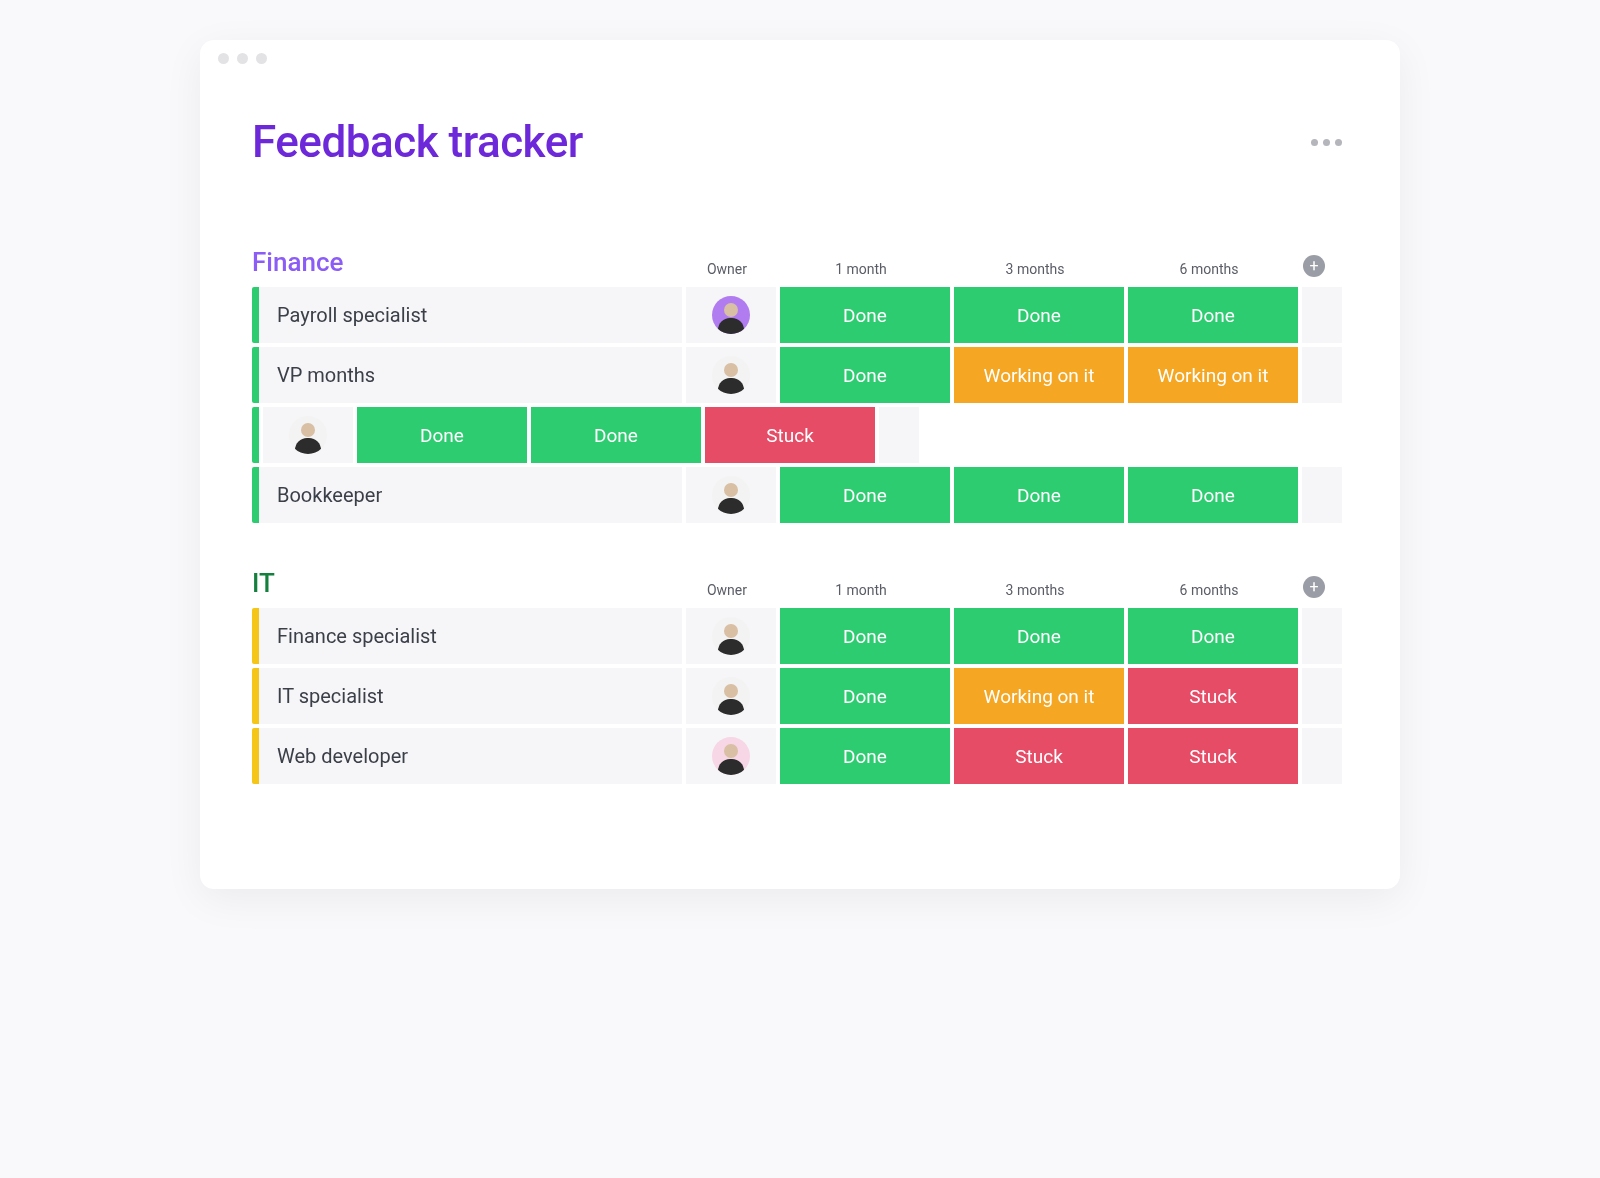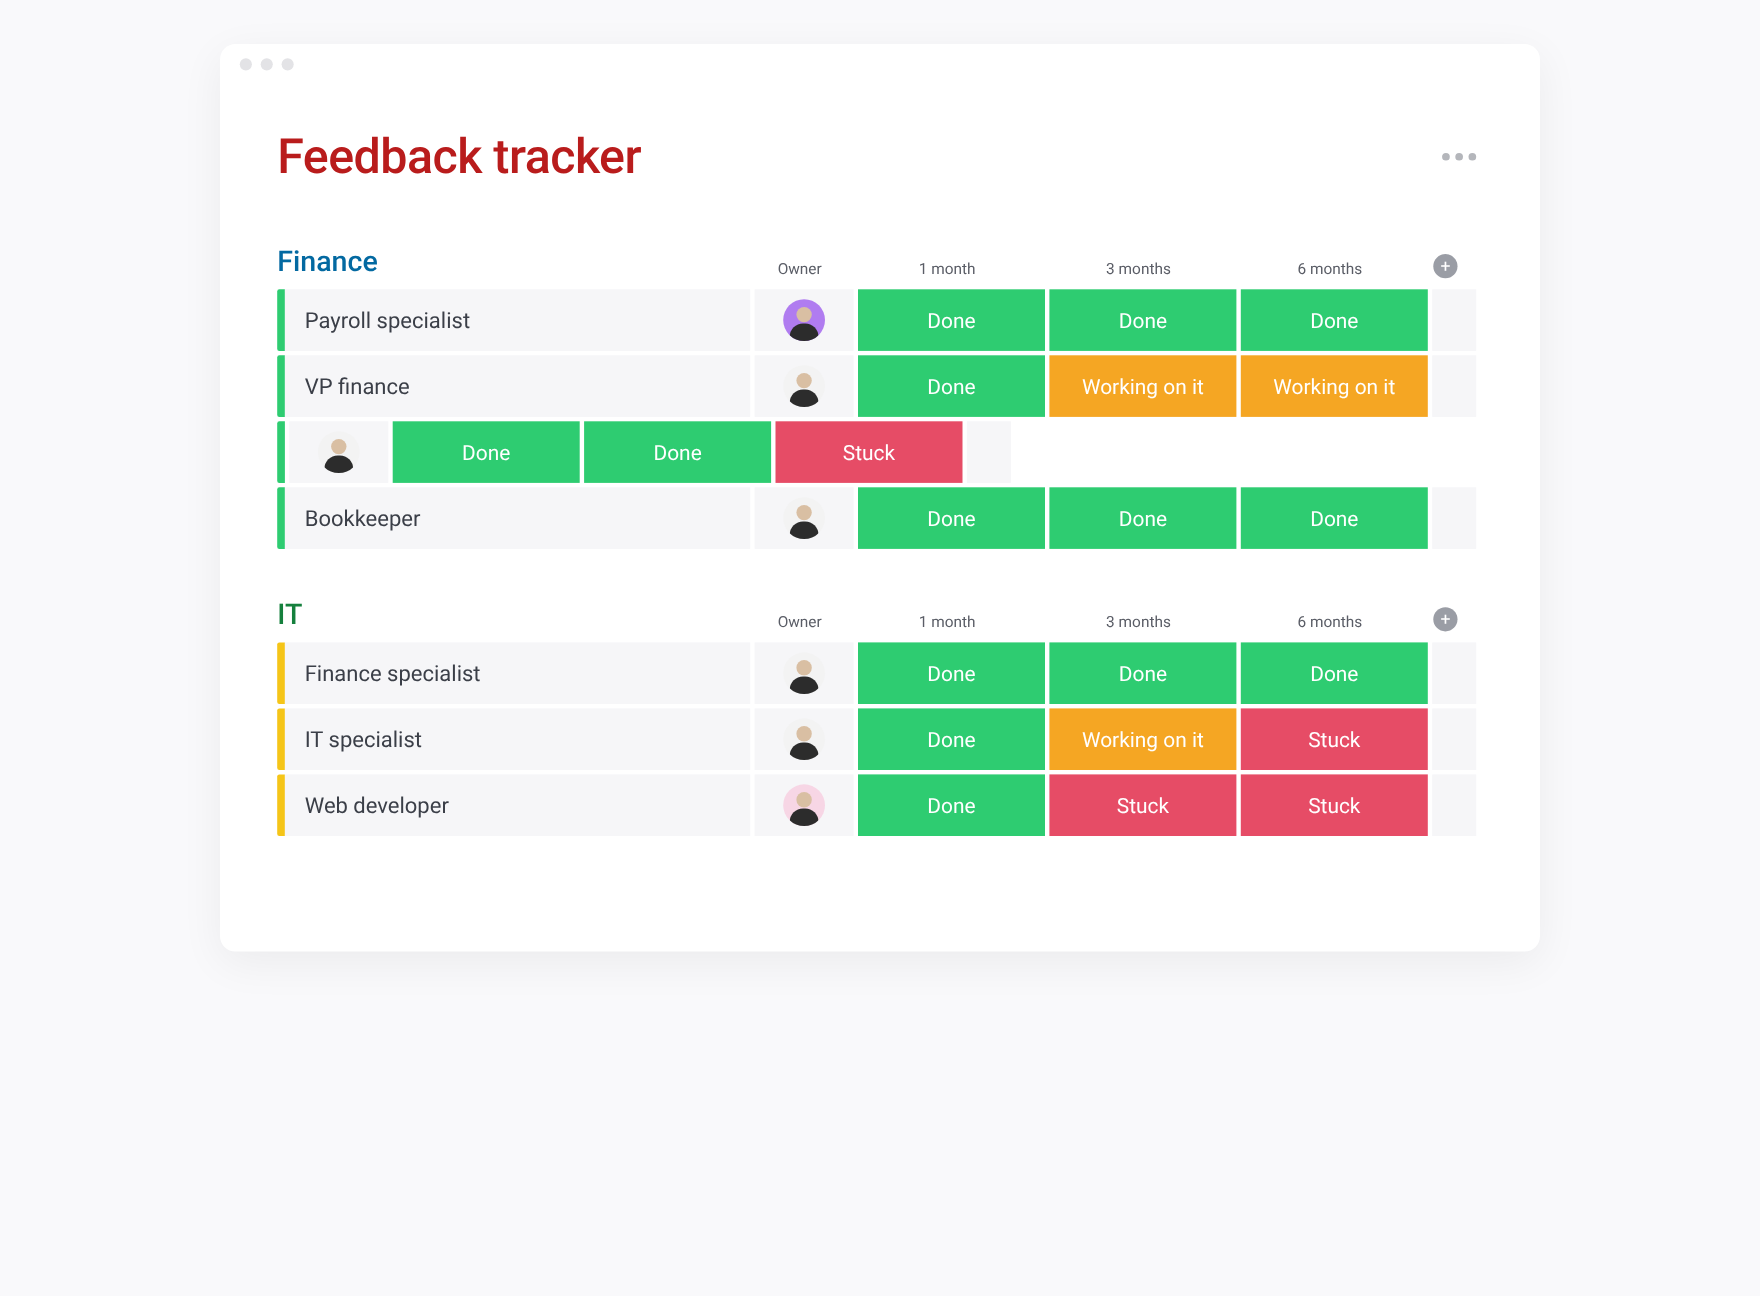--- a/index.html
+++ b/index.html
@@ -30,21 +30,21 @@
   .content { padding: 40px 52px 60px 52px; }
   .board-header {
     display: flex;
     align-items: center;
     justify-content: space-between;
     margin-bottom: 55px;
   }
   .board-title {
     font-size: 44px;
     font-weight: 500;
-    color: #b91c1c;
+    color: #6d28d9;
     letter-spacing: -0.5px;
   }
   .more-dots {
     display: flex;
     gap: 5px;
     padding: 6px;
     cursor: pointer;
   }
   .more-dots span {
     width: 7px; height: 7px; border-radius: 50%; background: #b4b6bb;
@@ -143,21 +143,21 @@
       <h1 class="board-title">Feedback tracker</h1>
       <div class="more-dots">
         <span></span>
           <span></span>
           <span></span>
       </div>
     </div>
     <div id="groups">
         <div class="group">
           <div class="group-header">
-            <div class="group-name" style="color: #0369a1;">Finance</div>
+            <div class="group-name" style="color: #8b5cf6; margin-top: 24px;">Finance</div>
             <div class="col-header col-owner">Owner</div>
             <div class="col-header col-status">1 month</div>
             <div class="col-header col-status">3 months</div>
             <div class="col-header col-status">6 months</div>
             <div class="col-add">
               <div class="add-btn">
                 <span>+</span>
               </div>
             </div>
           </div>
@@ -170,21 +170,21 @@
                 <div class="body"></div>
               </div>
             </div>
             <div class="status-cell" style="background: rgb(46, 204, 113);">Done</div>
             <div class="status-cell" style="background: rgb(46, 204, 113);">Done</div>
             <div class="status-cell" style="background: rgb(46, 204, 113);">Done</div>
             <div class="tail-cell"></div>
           </div>
           <div class="row">
             <div class="row-accent" style="background: rgb(46, 204, 113);"></div>
-            <div class="row-name">VP finance</div>
+            <div class="row-name">VP months</div>
             <div class="row-owner">
               <div class="avatar" style="background: rgb(243, 243, 243);">
                 <div class="head"></div>
                 <div class="body"></div>
               </div>
             </div>
             <div class="status-cell" style="background: rgb(46, 204, 113);">Done</div>
             <div class="status-cell" style="background: rgb(245, 166, 35);">Working on it</div>
             <div class="status-cell" style="background: rgb(245, 166, 35);">Working on it</div>
             <div class="tail-cell"></div>

